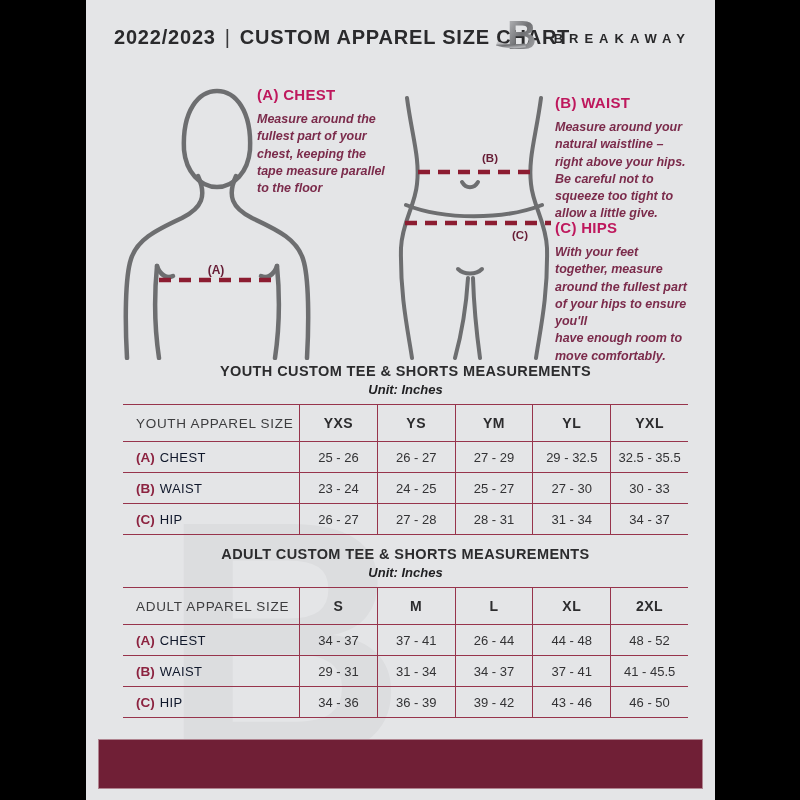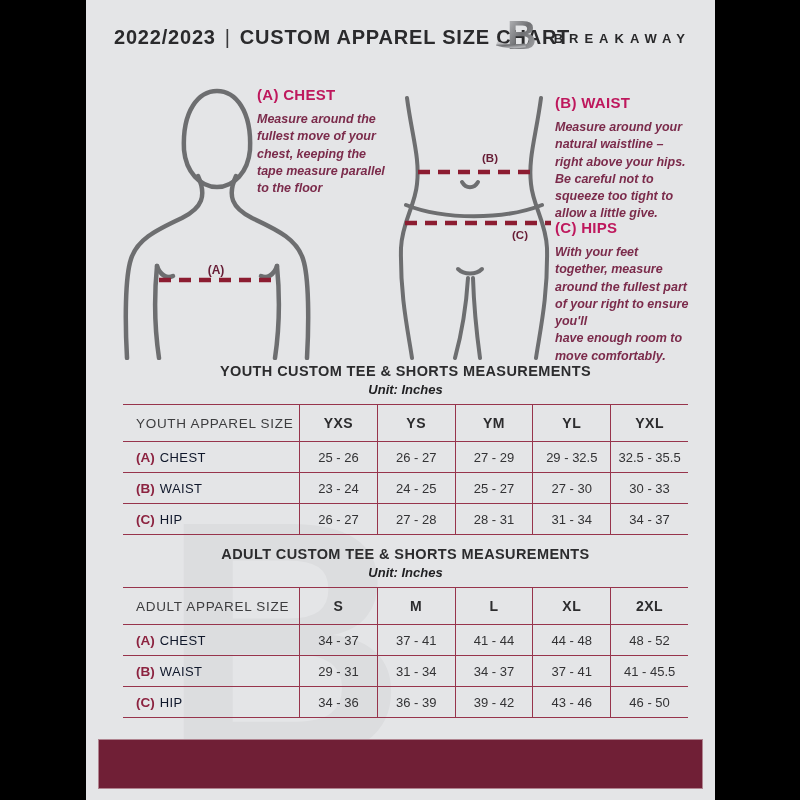--- a/index.html
+++ b/index.html
@@ -119,40 +119,40 @@
         </g>
         <path d="M 22 76 L 136 76" stroke="#8c1c31" stroke-width="4.5" stroke-dasharray="12 8" fill="none"></path>
         <text x="94" y="66" text-anchor="middle" font-size="11.5" font-weight="bold" fill="#671d36">(B)</text>
         <path d="M 9 127 L 155 127" stroke="#8c1c31" stroke-width="4.5" stroke-dasharray="12 8" fill="none"></path>
         <text x="124" y="143" text-anchor="middle" font-size="11.5" font-weight="bold" fill="#671d36">(C)</text>
       </svg>
 
       <div class="note note-a">
         <h3>(A) CHEST</h3>
         <p>Measure around the
-fullest move of your
+fullest part of your
 chest, keeping the
 tape measure parallel
 to the floor</p>
       </div>
       <div class="note note-b">
         <h3>(B) WAIST</h3>
         <p>Measure around your
 natural waistline –
 right above your hips.
 Be careful not to
 squeeze too tight to
 allow a little give.</p>
       </div>
       <div class="note note-c">
         <h3>(C) HIPS</h3>
         <p>With your feet
 together, measure
 around the fullest part
-of your right to ensure
+of your hips to ensure
 you'll
 have enough room to
 move comfortably.</p>
       </div>
     </div>
 
     <div class="table-block tb-youth">
       <div class="tb-title">YOUTH CUSTOM TEE &amp; SHORTS MEASUREMENTS</div>
       <div class="tb-unit">Unit: Inches</div>
       <div class="size-table">
@@ -212,21 +212,21 @@
           <div class="t-cell t-size">XL</div>
           <div class="t-cell t-size">2XL</div>
         </div>
         <div class="t-row">
           <div class="t-cell t-label-cell">
             <span class="row-prefix">(A)</span>
             <span class="row-label">CHEST</span>
           </div>
           <div class="t-cell">34 - 37</div>
           <div class="t-cell">37 - 41</div>
-          <div class="t-cell">41 - 44</div>
+          <div class="t-cell">26 - 44</div>
           <div class="t-cell">44 - 48</div>
           <div class="t-cell">48 - 52</div>
         </div>
         <div class="t-row">
           <div class="t-cell t-label-cell">
             <span class="row-prefix">(B)</span>
             <span class="row-label">WAIST</span>
           </div>
           <div class="t-cell">29 - 31</div>
           <div class="t-cell">31 - 34</div>

